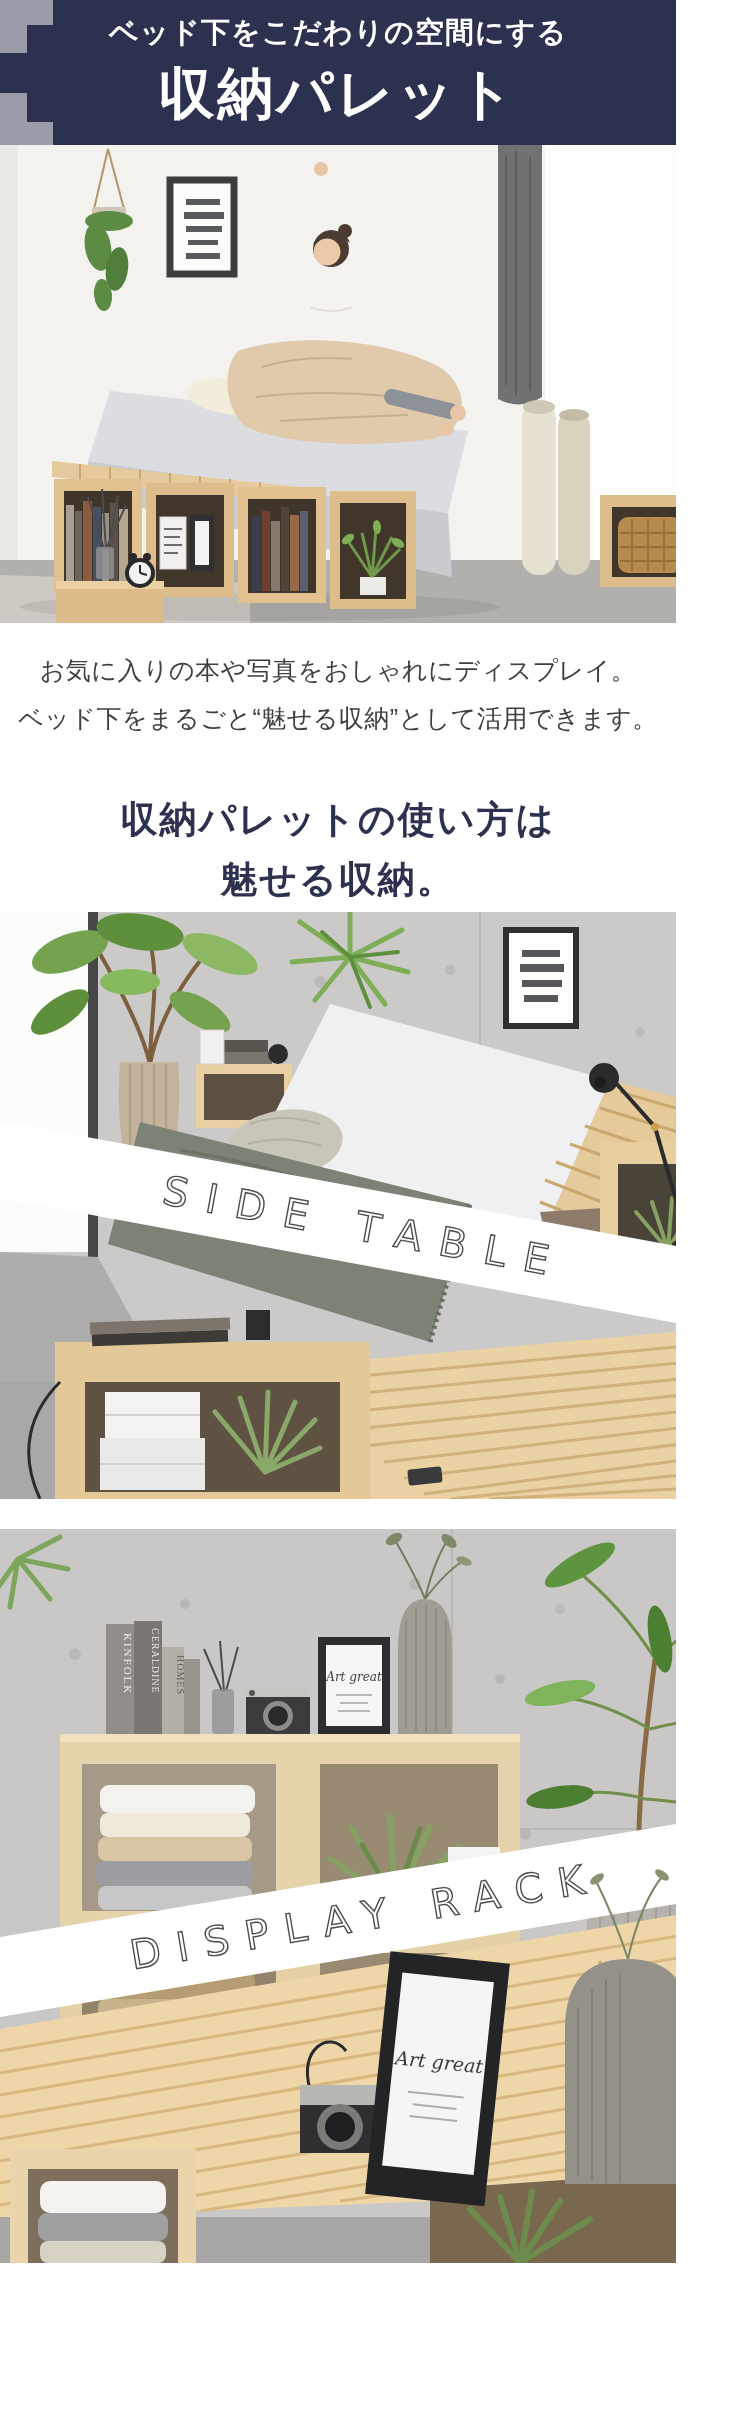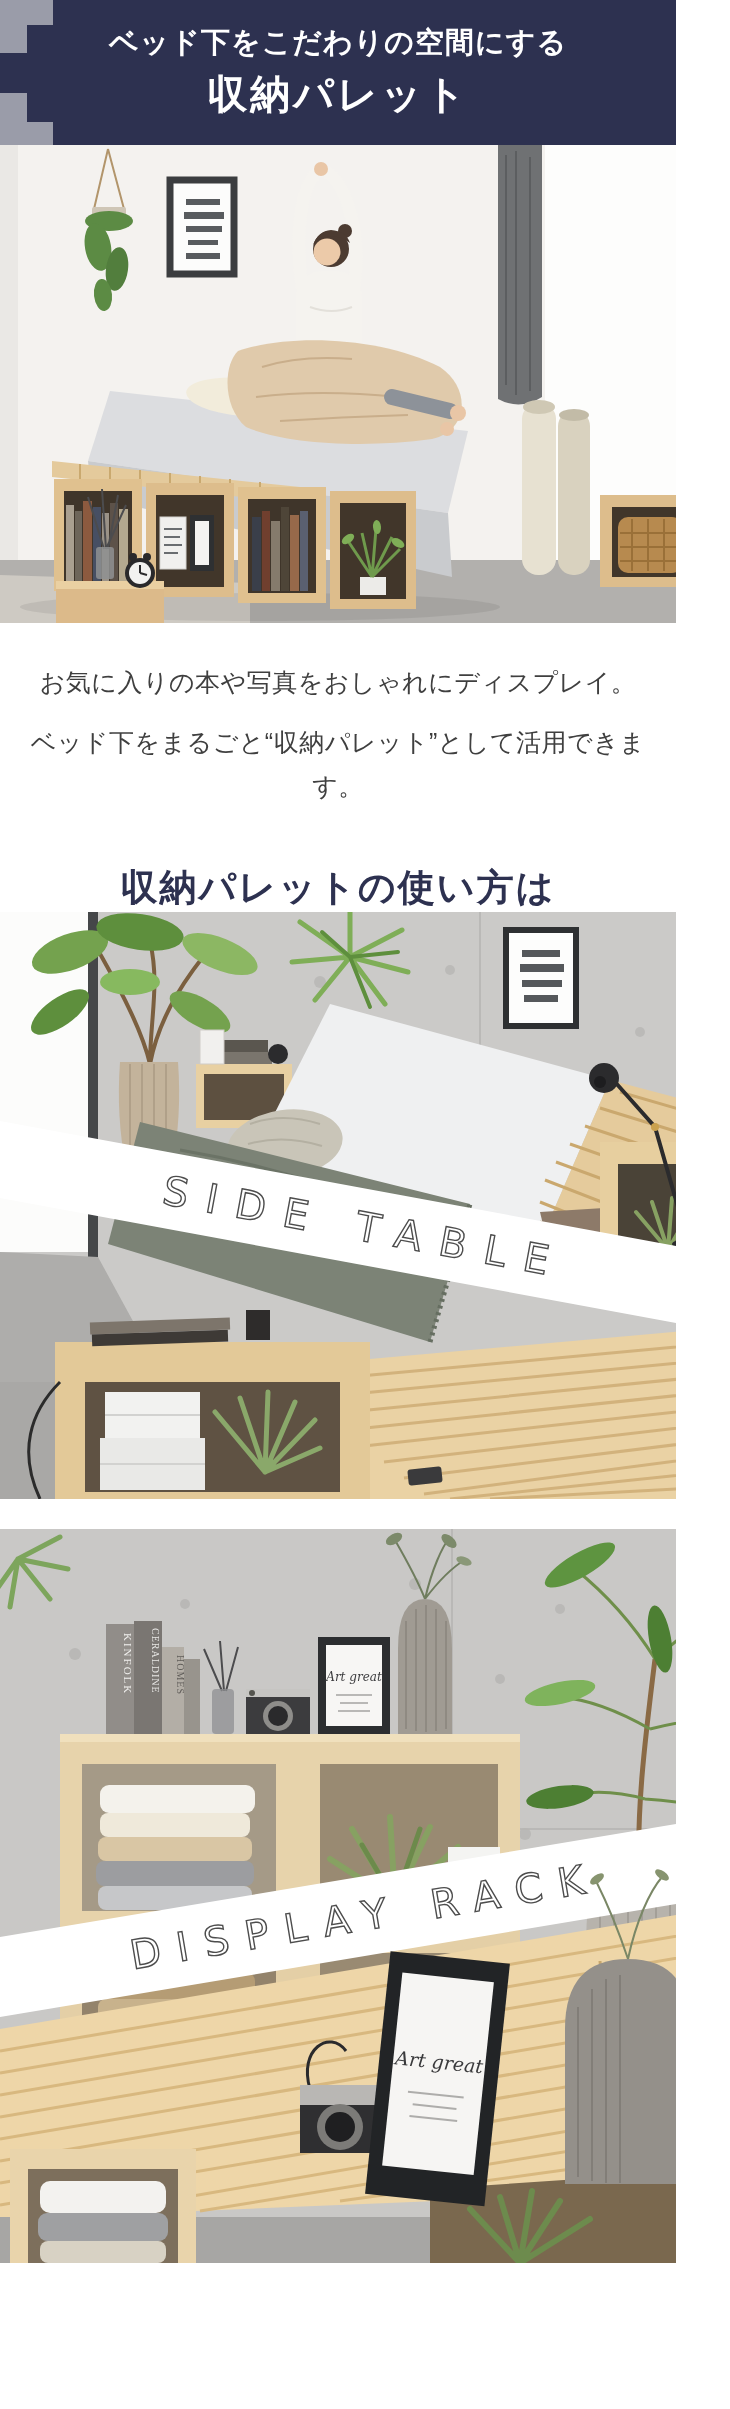--- a/index.html
+++ b/index.html
@@ -3,24 +3,24 @@
 <meta charset="utf-8">
 <style>
   html,body{margin:0;padding:0;background:#ffffff;}
   .page{width:676px;background:#a21caf;font-family:"Liberation Sans","DejaVu Sans",sans-serif;overflow:hidden;}
   
   .hero-header{position:relative;height:145px;background:#9a9ca9;}
   .navy-shape{position:absolute;inset:0;background:#2d3150;
     clip-path:polygon(53px 0,677px 0,677px 25px,703px 25px,703px 53px,730px 53px,730px 93px,703px 93px,703px 122px,677px 122px,677px 145px,53px 145px,53px 122px,27px 122px,27px 93px,0 93px,0 53px,27px 53px,27px 25px,53px 25px);}
   .header-inner{position:absolute;inset:0;display:flex;flex-direction:column;align-items:center;justify-content:center;color:#ffffff;}
   .header-sub{margin:0;font-size:29px;font-weight:700;letter-spacing:1px;}
-  .header-title{margin:4px 0 0;font-size:40px;font-weight:700;letter-spacing:3px;}
+  .header-title{margin:4px 0 0;font-size:56px;font-weight:700;letter-spacing:3px;}
   
   .intro{height:289px;box-sizing:border-box;padding-top:21px;text-align:center;background:#ffffff;}
-  .intro-line{margin:16px;font-size:25px;line-height:44px;color:#3f3f3f;letter-spacing:.5px;}
+  .intro-line{margin:4px;font-size:25px;line-height:44px;color:#3f3f3f;letter-spacing:.5px;}
   .usage-heading{margin:50px 0 0;font-size:37px;line-height:60px;font-weight:700;color:#2d3150;letter-spacing:2px;text-align:center;}
   figure{margin:0;display:block;line-height:0;}
   svg{display:block;}
   .gap{height:30px;background:#ffffff;}
   .bottom-space{height:146px;background:#ffffff;}
   .band-text{font-family:"DejaVu Sans",sans-serif;}
 </style>
 </head>
 <body>
 
@@ -155,21 +155,21 @@
         <circle cx="147" cy="412" r="4" fill="#29292b"></circle>
         <circle cx="140" cy="428" r="15" fill="#29292b"></circle>
         <circle cx="140" cy="428" r="11" fill="#f2f2f0"></circle>
         <path d="M140,428 L140,420 M140,428 L147,430" stroke="#2a2a2c" stroke-width="2"></path>
       </g>
     </svg>
   </figure>
 
   <section class="intro">
     <p class="intro-line">お気に入りの本や写真をおしゃれにディスプレイ。</p>
-    <p class="intro-line">ベッド下をまるごと“収納パレット”として活用できます。</p>
+    <p class="intro-line">ベッド下をまるごと“魅せる収納”として活用できます。</p>
     <h2 class="usage-heading">
       <span>収納パレットの使い方は</span><br>
       <span>魅せる収納。</span>
     </h2>
   </section>
 
   <figure>
     <svg width="730" height="587" viewBox="0 0 730 587" xmlns="http://www.w3.org/2000/svg">
       <rect width="730" height="587" fill="#cbcac8"></rect>
       <path d="M480,0 V212 M300,212 H730" stroke="#bab9b7" stroke-width="2" fill="none"></path>

